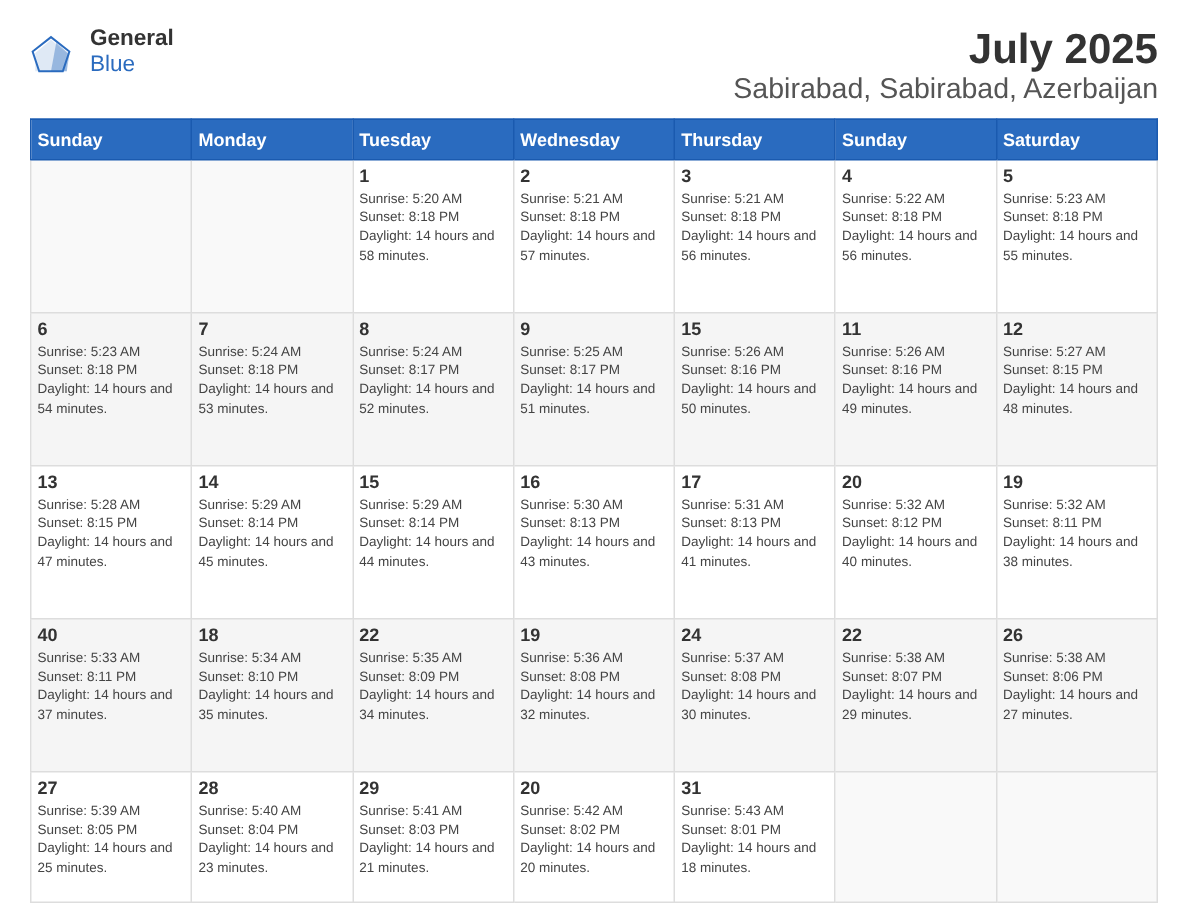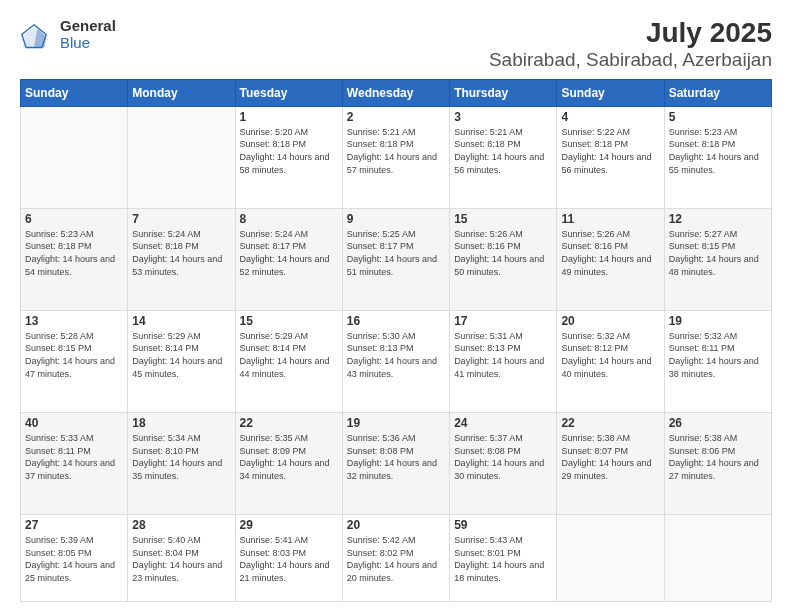--- a/index.html
+++ b/index.html
@@ -267,21 +267,21 @@
           </td>
           <td>
             <span class="day-number">29</span>
             <div class="day-info">Sunrise: 5:41 AM<br>Sunset: 8:03 PM<br>Daylight: 14 hours and 21 minutes.</div>
           </td>
           <td>
             <span class="day-number">20</span>
             <div class="day-info">Sunrise: 5:42 AM<br>Sunset: 8:02 PM<br>Daylight: 14 hours and 20 minutes.</div>
           </td>
           <td>
-            <span class="day-number">59</span>
+            <span class="day-number">31</span>
             <div class="day-info">Sunrise: 5:43 AM<br>Sunset: 8:01 PM<br>Daylight: 14 hours and 18 minutes.</div>
           </td>
           <td class="empty-cell"></td>
           <td class="empty-cell"></td>
         </tr>
       </tbody>
   </table>
 </div>
 
 </body></html>

